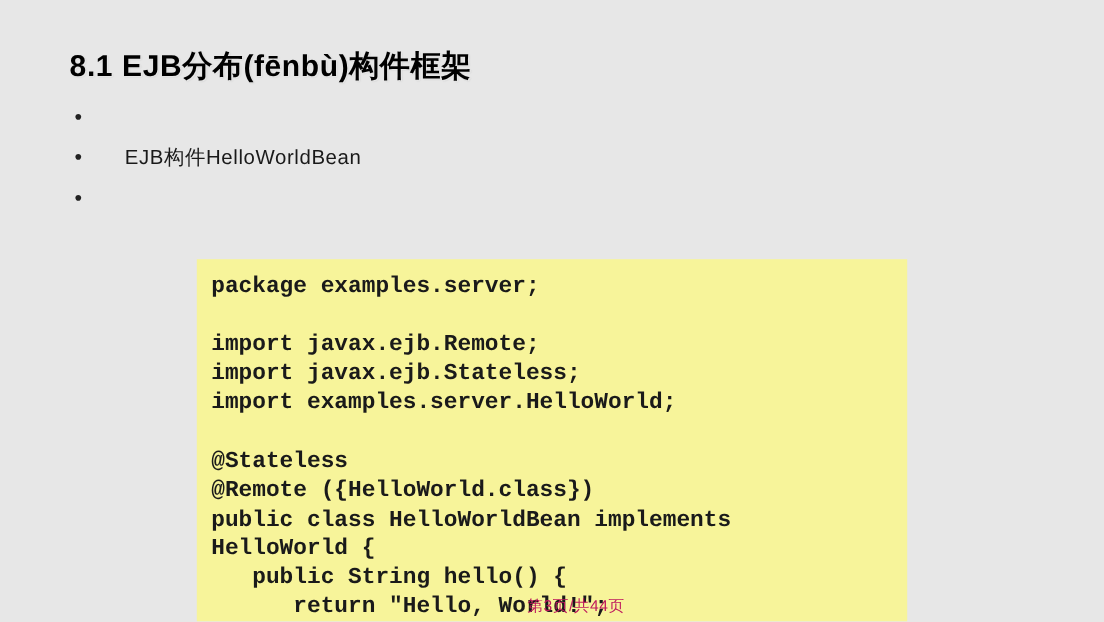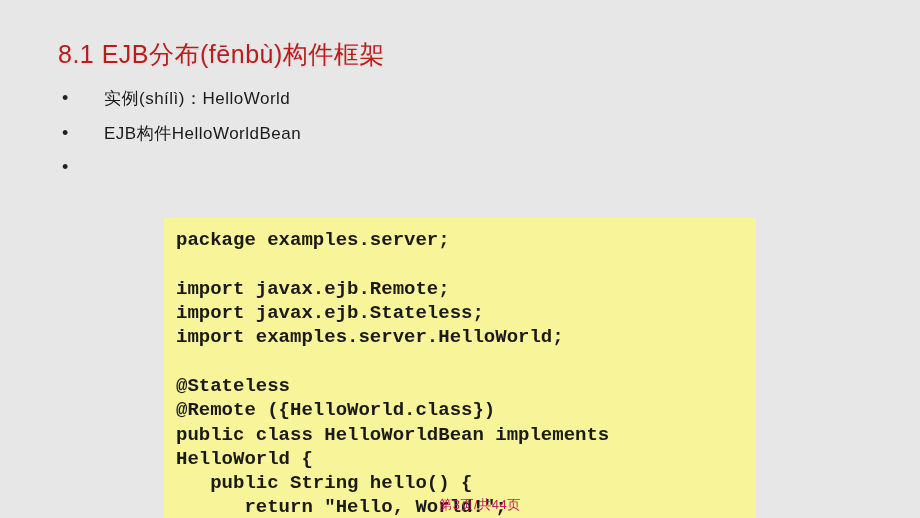--- a/index.html
+++ b/index.html
@@ -9,22 +9,22 @@
       background: #e7e7e7;
       font-family: "Microsoft YaHei", Arial, sans-serif;
       position: relative;
       overflow: hidden;
     }
     .content {
       padding: 38px 58px 0 58px;
     }
     .heading {
       font-size: 25px;
-      font-weight: normal;
-      color: #b91c1c;
+      font-weight: bold;
+      color: #000000;
       text-shadow: 1px 1px 0 rgba(255,255,255,0.6), 1px 1px 1px rgba(120,120,120,0.4);
       letter-spacing: 0.5px;
       margin-bottom: 16px;
     }
     .bullets {
       list-style: none;
       margin-left: 4px;
     }
     .bullets li {
       display: flex;
@@ -70,21 +70,20 @@
     }
   </style>
 </head>
 <body>
 
 <div class="content">
   <h1 class="heading">8.1 EJB分布(fēnbù)构件框架</h1>
   <ul class="bullets">
     <li>
       <span class="dot">•</span>
-      <span>实例(shílì)：HelloWorld</span>
     </li>
     <li>
       <span class="dot">•</span>
       <span>EJB构件HelloWorldBean</span>
     </li>
     <li>
       <span class="dot">•</span>
     </li>
   </ul>
   <div class="code-wrap">

